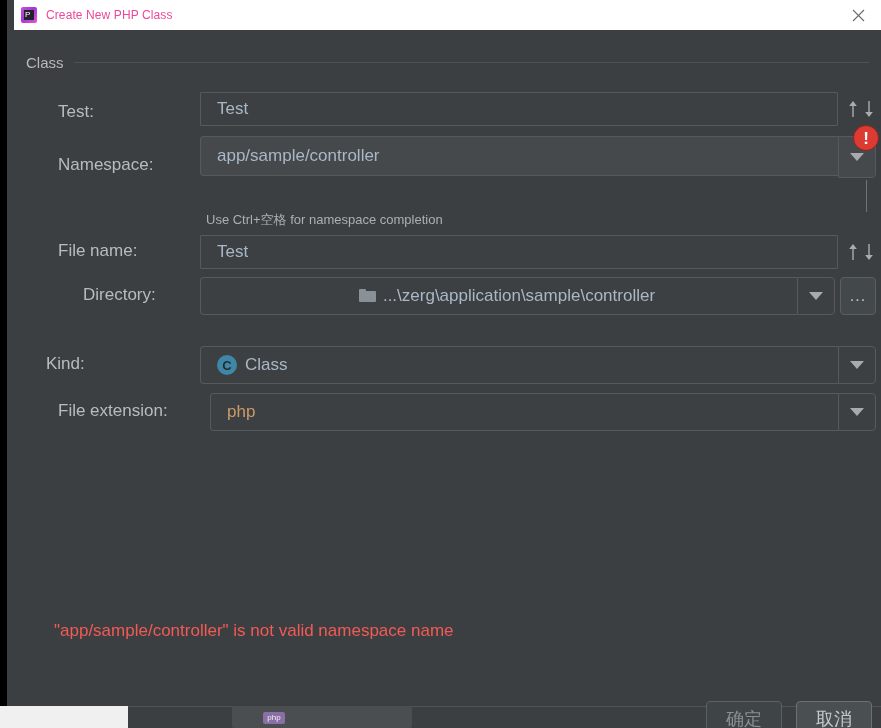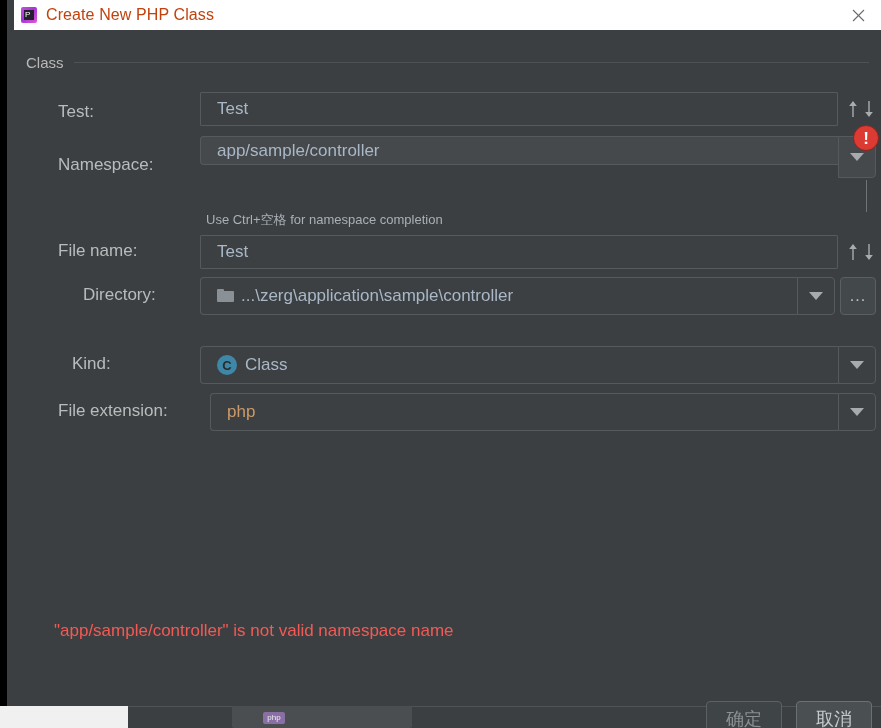--- a/index.html
+++ b/index.html
@@ -179,22 +179,22 @@
   }
   .title-icon .letter {
     position: absolute;
     left: 4px; top: 2px;
     font-size: 8px;
     color: #ffffff;
     font-family: "Liberation Sans", sans-serif;
     line-height: 11px;
   }
   #title-text {
-    font-size: 16px;
-    color: #c2410c;
+    font-size: 12px;
+    color: #ec4899;
     font-family: "Liberation Sans", sans-serif;
     letter-spacing: 0.1px;
   }
   #close-btn {
     position: absolute;
     right: 0; top: 0;
     width: 46px; height: 30px;
     display: flex;
     align-items: center;
     justify-content: center;
@@ -482,21 +482,21 @@
           <line x1="5" y1="17" x2="5" y2="2" stroke="#a8adb0" stroke-width="1.4"></line>
           <path d="M5 1 L1.2 6 L8.8 6 Z" fill="#a8adb0"></path>
         </svg>
         <svg width="11" height="18" viewBox="0 0 11 18" aria-hidden="true">
           <line x1="5" y1="1" x2="5" y2="16" stroke="#a8adb0" stroke-width="1.4"></line>
           <path d="M5 17 L1.2 12 L8.8 12 Z" fill="#a8adb0"></path>
         </svg>
       </div>
 
       <div class="lbl" style="left:44px; top:125px;text-align:right;">Namespace:</div>
-      <div class="field lighter" style="left:186px; top:106px; width:638px; height:29px; border-radius:4px 0 0 4px; border-right:none;">app/sample/controller</div>
+      <div class="field lighter" style="left:186px; top:106px; width:638px; height:40px; border-radius:4px 0 0 4px; border-right:none;">app/sample/controller</div>
       <div class="ddbtn" style="left:824px; top:106px; width:38px; height:42px; background:#45494c;">
         <div class="tri"></div>
       </div>
       <div class="hint" style="left:192px; top:181px;">Use Ctrl+空格 for namespace completion</div>
 
       <div id="error-stem"></div>
 
       <div class="lbl" style="left:44px; top:211px;">File name:</div>
       <div class="field" style="left:186px; top:205px; width:638px; height:34px;">Test</div>
       <div class="updown" style="left:834px; top:213px;">
@@ -504,33 +504,33 @@
           <line x1="5" y1="17" x2="5" y2="2" stroke="#a8adb0" stroke-width="1.4"></line>
           <path d="M5 1 L1.2 6 L8.8 6 Z" fill="#a8adb0"></path>
         </svg>
         <svg width="11" height="18" viewBox="0 0 11 18" aria-hidden="true">
           <line x1="5" y1="1" x2="5" y2="16" stroke="#a8adb0" stroke-width="1.4"></line>
           <path d="M5 17 L1.2 12 L8.8 12 Z" fill="#a8adb0"></path>
         </svg>
       </div>
 
       <div class="lbl" style="left:44px; top:255px;margin-left:25px;">Directory:</div>
-      <div class="field rounded" style="left:186px; top:247px; width:597px; height:38px; border-radius:4px 0 0 4px; border-right:none;">
+      <div class="field rounded" style="left:186px; top:247px; width:597px; height:38px; border-radius:4px 0 0 4px; border-right:none;justify-content:center;">
         <span class="folder-icon">
           <span class="tab"></span>
             <span class="bd"></span>
         </span>
         <span>...\zerg\application\sample\controller</span>
       </div>
       <div class="ddbtn" style="left:783px; top:247px; width:38px; height:38px;">
         <div class="tri"></div>
       </div>
       <div class="browsebtn" style="left:826px; top:247px; width:36px; height:38px;">...</div>
 
-      <div class="lbl" style="left:58px; top:324px;">Kind:</div>
+      <div class="lbl" style="left:32px; top:324px;">Kind:</div>
       <div class="field rounded" style="left:186px; top:316px; width:638px; height:38px; border-radius:4px 0 0 4px; border-right:none;">
         <span class="kind-icon">C</span>
         <span>Class</span>
       </div>
       <div class="ddbtn" style="left:824px; top:316px; width:38px; height:38px;">
         <div class="tri"></div>
       </div>
 
       <div class="lbl" style="left:44px; top:371px;">File extension:</div>
       <div class="field rounded" style="left:196px; top:363px; width:628px; height:38px; border-radius:4px 0 0 4px; border-right:none; color:#cc9a68;">php</div>

